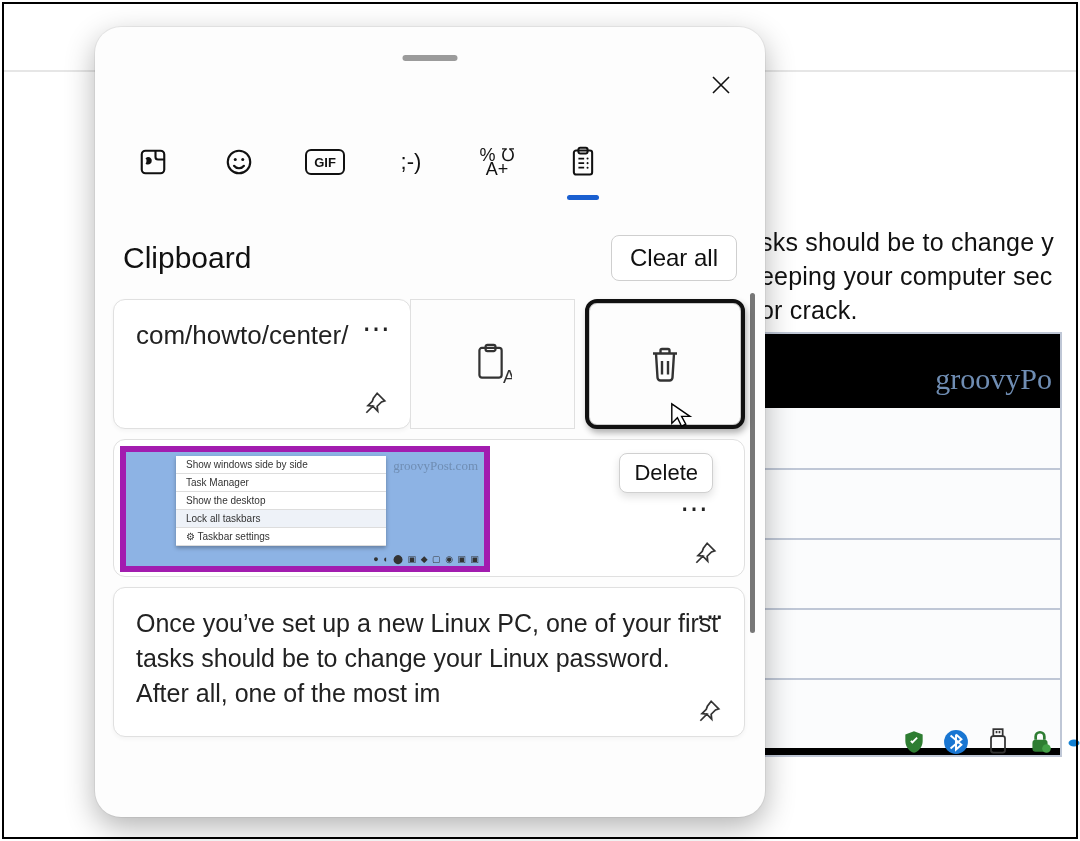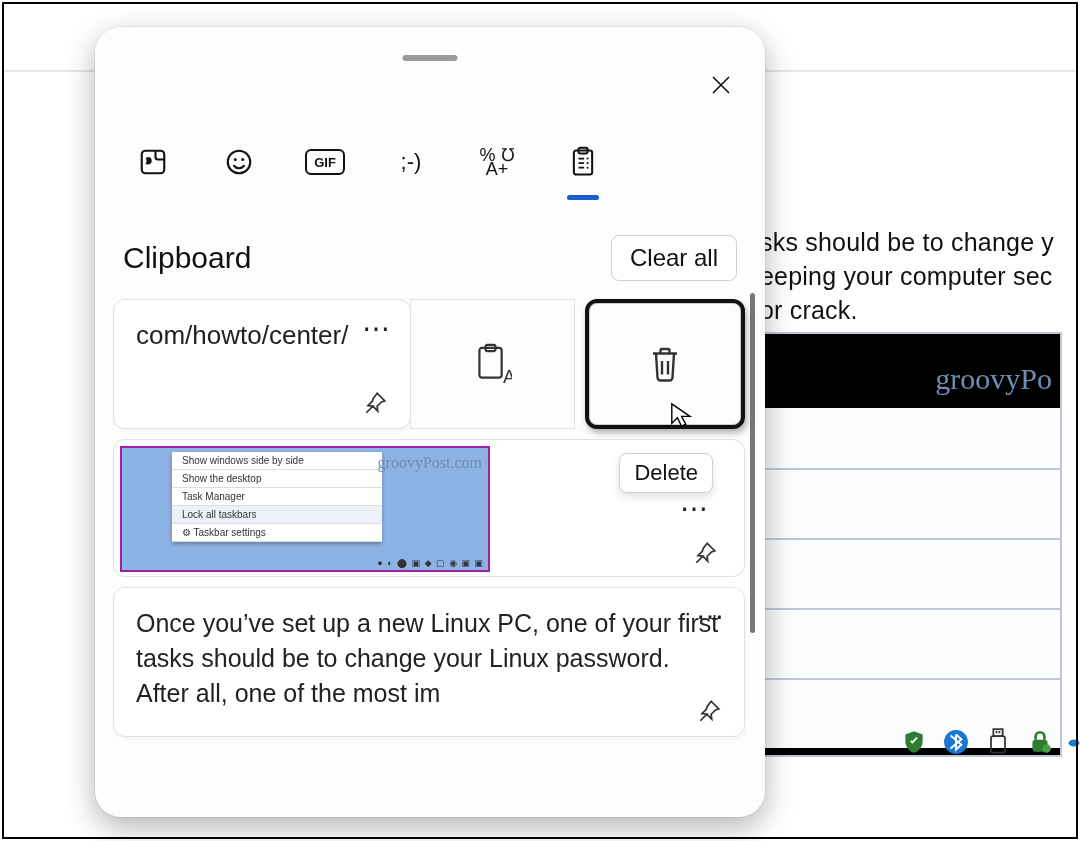--- a/index.html
+++ b/index.html
@@ -274,42 +274,42 @@
     position:relative;
     overflow:hidden;
     padding:4px;
   }
   .thumb {
     position:absolute;
     top:6px; left:6px;
     height:126px;
     width:370px;
     background:#8db3e4;
-    border:2px solid #a21caf;
+    border:6px solid #a21caf;
     overflow:hidden;
   }
   .thumb .menu {
     position:absolute;
     top:4px; left:50px;
     width:210px;
     background:#fff;
     font-size:10px;
     color:#333;
     box-shadow:0 2px 4px rgba(0,0,0,.3);
   }
   .thumb .menu div {
     padding:3px 10px;
     border-bottom:1px solid #ddd;
   }
   .thumb .menu div.hi { background:#eef2f8; font-weight:500;}
   .thumb .gp {
     position:absolute;
     top:6px; right:6px;
     font-family:Georgia,serif;
-    font-size:16px;
+    font-size:13px;
     color:#6f8db3;
   }
   .thumb .tasktray {
     position:absolute;
     bottom:2px; right:4px;
     font-size:9px;
     color:#333;
     letter-spacing:1px;
   }
   svg { display:block; }
@@ -460,22 +460,22 @@
             </svg>
         </div>
         <div class="tooltip">Delete</div>
       </div>
 
       <div class="clip-row">
         <div class="clip-image">
           <div class="thumb">
             <div class="menu">
               <div>Show windows side by side</div>
+              <div>Task Manager</div>
               <div>Show the desktop</div>
-              <div>Task Manager</div>
               <div class="hi">Lock all taskbars</div>
               <div>⚙ <span>Taskbar settings</span></div>
             </div>
             <span class="gp">groovyPost.com</span>
             <span class="tasktray">● ◐ ⬤ ▣ ◆ ▢ ◉ ▣ ▣</span>
           </div>
           <div class="clip-ellipsis" style="right:34px;top:52px">⋯</div>
           <div class="clip-pin" style="bottom:6px;right:22px">
             <svg width="26" height="26" viewBox="0 0 24 24">
                 <path fill="none" stroke="#333" stroke-width="1.6" d="M14 3l7 7-3 1-4 4 .5 4.5L10 15l-6 6 6-6-4.5-.5 4-4 1-3z"></path>

